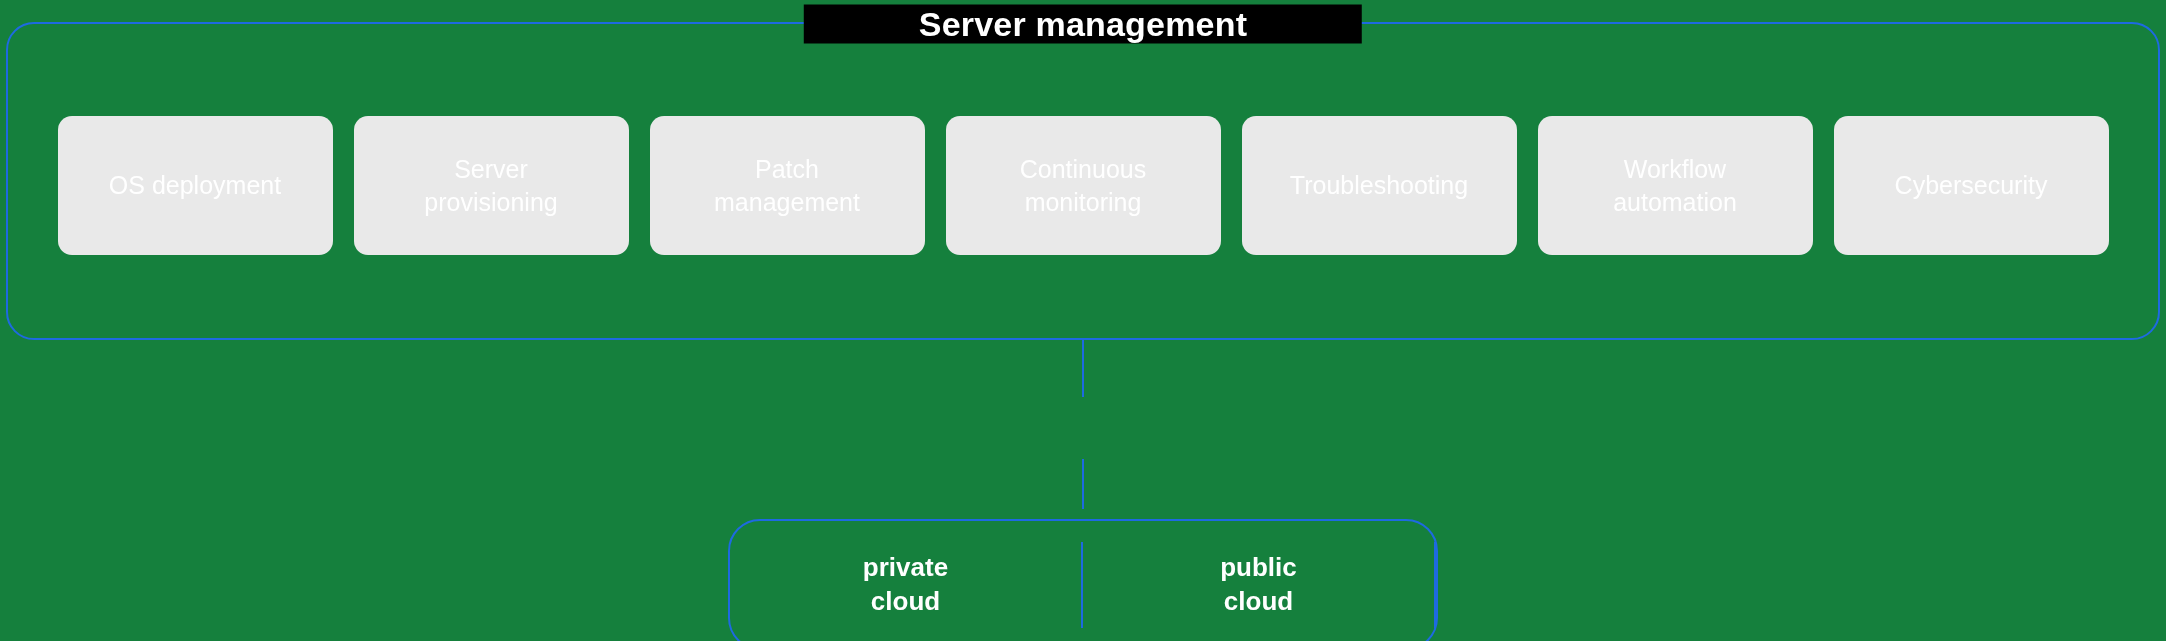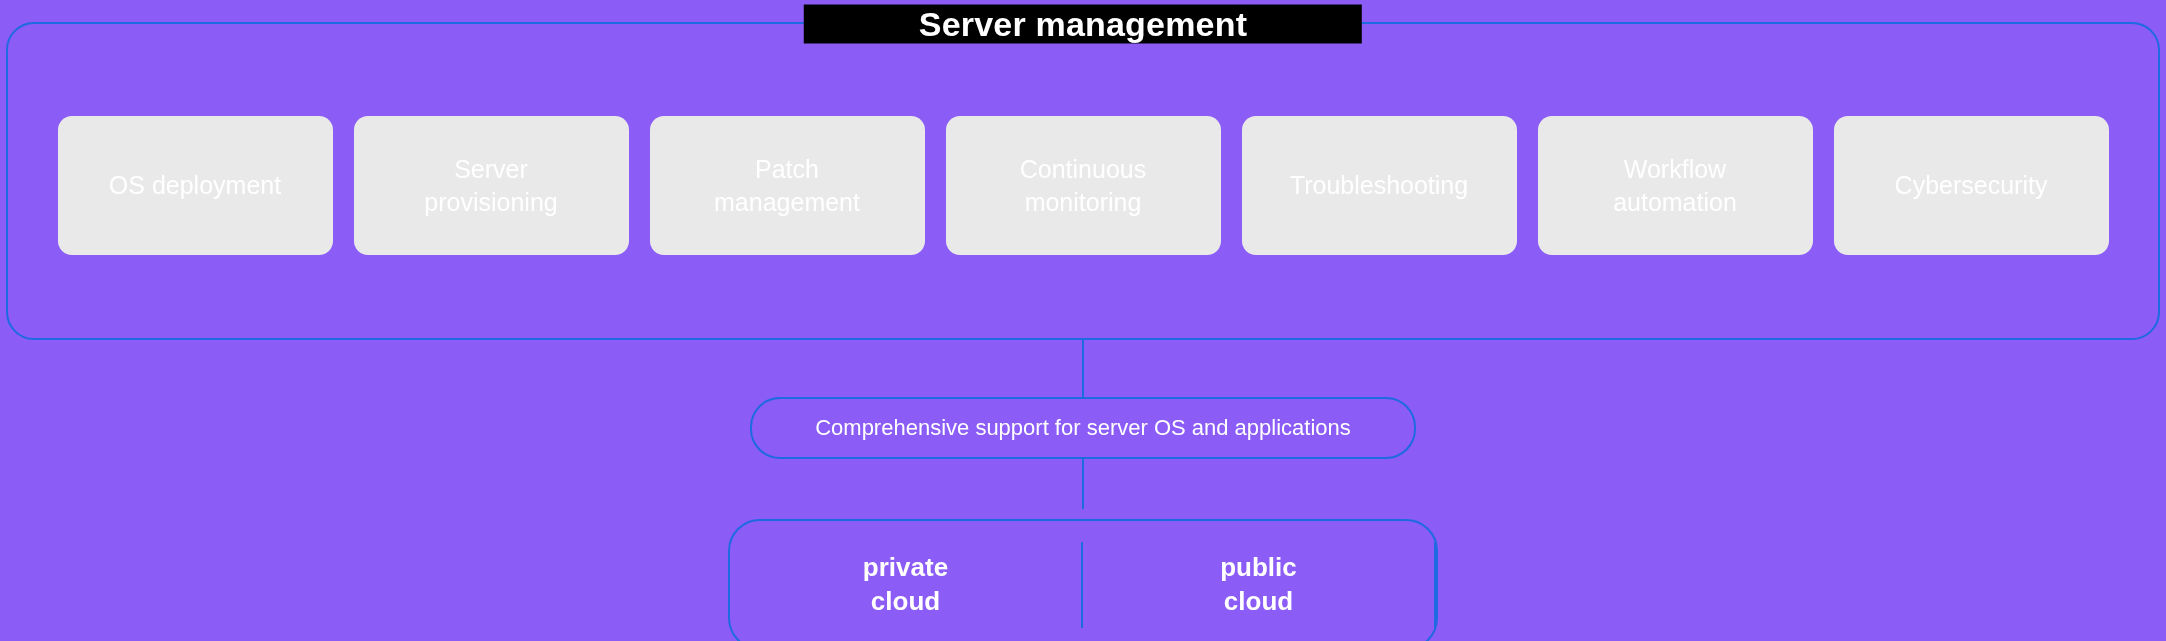--- a/index.html
+++ b/index.html
@@ -1,21 +1,21 @@
 <!DOCTYPE html>
 <html style="--accent: #1E6AE1; --box-bg: #e9e9e9;"><head>
 <meta charset="utf-8">
 <style>
   * { box-sizing: border-box; }
   html, body { margin: 0; padding: 0; background: #000; }
   .stage {
     position: relative;
     width: 2166px;
     height: 641px;
-    background: #8b5cf6;
+    background: #15803d;
     font-family: "Liberation Sans", sans-serif;
     overflow: hidden;
   }
 
   
   .outer-box {
     position: absolute;
     left: 6px;
     top: 22px;
     width: 2154px;
@@ -152,23 +152,20 @@
 automation</span>
       </div>
       <div class="service-box">
         <span class="service-label">Cybersecurity</span>
       </div>
     </div>
   </div>
 
   <div class="connector connector-top"></div>
 
-  <div class="support-pill">
-    <span class="support-label">Comprehensive support for server OS and applications</span>
-  </div>
 
   <div class="connector connector-bottom"></div>
 
   <div class="env-box">
     <div class="env-item">private
 cloud</div>
     <div class="env-divider"></div>
     <div class="env-item">public
 cloud</div>
     <div class="env-divider"></div>

